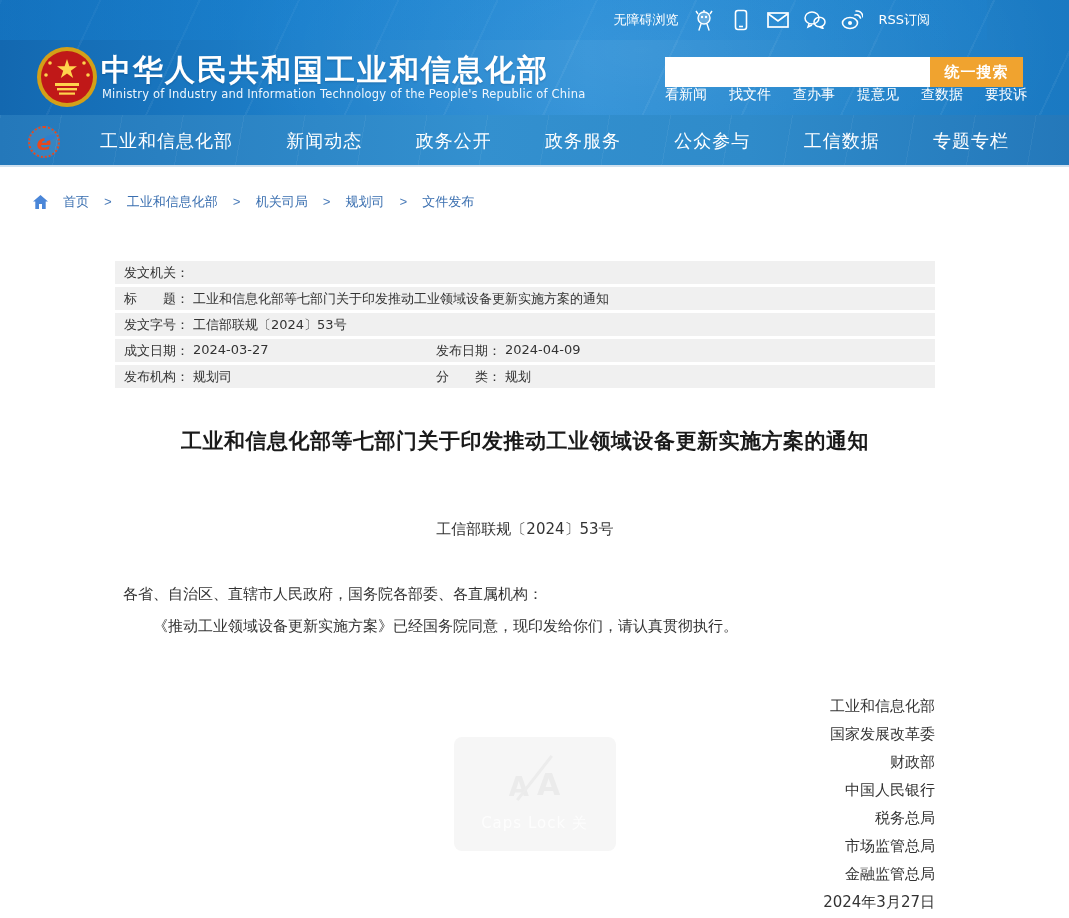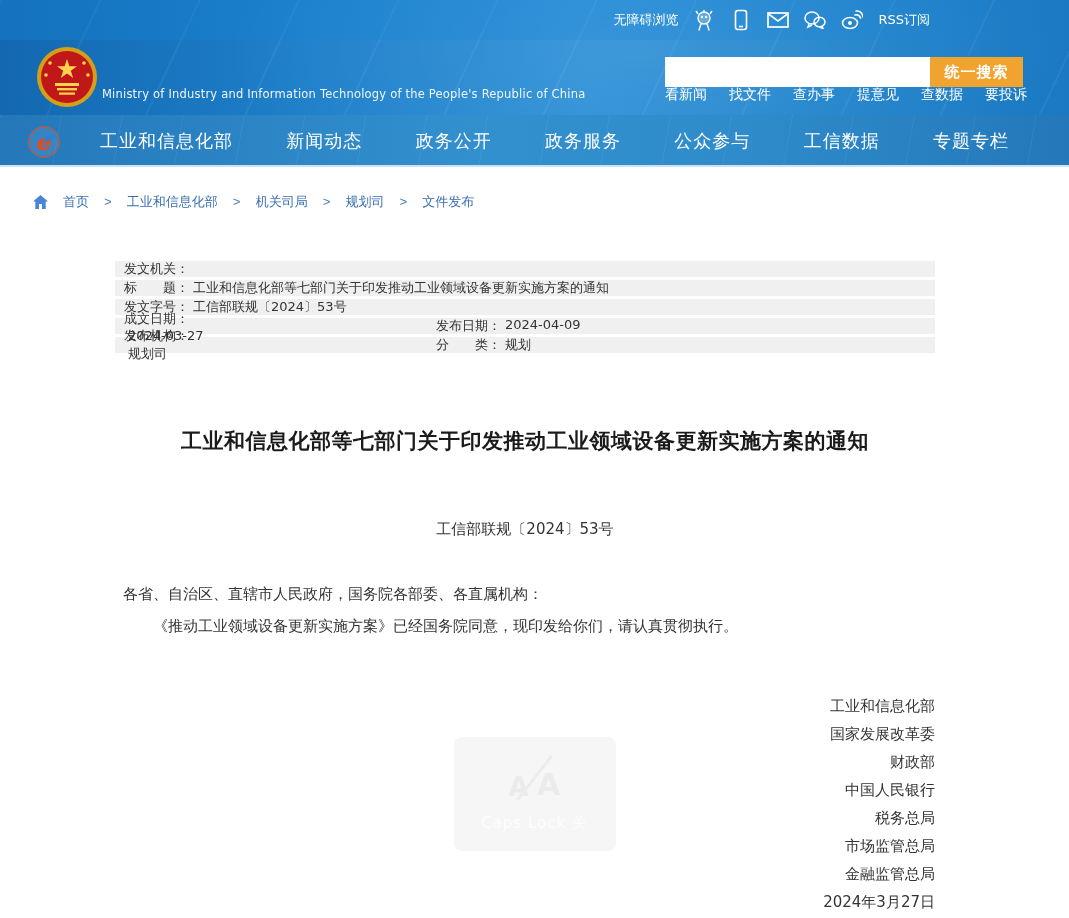--- a/index.html
+++ b/index.html
@@ -83,26 +83,26 @@
     display:flex; align-items:center; gap:15px;
     font-size:13px; color:#3a6fb0;font-family:Liberation Mono, monospace;
   }
   .breadcrumb .crumb { cursor:pointer; }
   .breadcrumb .sep { color:#4b7cb9; }
   .home-ic { width:15px; height:14px; display:block; }
 
   
   .meta { position:absolute; left:115px; top:261px; width:820px; }
   .meta-row {
-    background:#f0f0f0; height:16px; margin-bottom:3px;
+    background:#f0f0f0; height:23px; margin-bottom:3px;
     display:flex; align-items:center; padding-left:9px;
     font-size:13px; color:#333; white-space:nowrap;
   }
   .meta-cell { display:flex; }
-  .meta-cell.first { width:312px;flex-direction:column; }
+  .meta-cell.first { width:312px; }
   .meta-label { color:#333; }
   .meta-value { margin-left:4px; }
 
   
   .doc-title {
     position:absolute; left:115px; top:427px; width:820px;
     text-align:center; font-size:21px; font-weight:bold; color:#1a1a1a;
     letter-spacing:.5px;
   }
   .doc-number {
@@ -187,20 +187,21 @@
       <polygon points="32,14 34.4,21.2 42,21.2 35.8,25.8 38.2,33 32,28.6 25.8,33 28.2,25.8 22,21.2 29.6,21.2" fill="#ffd34d"></polygon>
       <rect x="20" y="38" width="24" height="3" fill="#ffd34d"></rect>
       <rect x="22" y="43" width="20" height="2.4" fill="#ffd34d"></rect>
       <rect x="24" y="47.5" width="16" height="2.2" fill="#ffd34d"></rect>
       <circle cx="15" cy="18" r="1.8" fill="#ffd34d"></circle>
       <circle cx="49" cy="18" r="1.8" fill="#ffd34d"></circle>
       <circle cx="11" cy="30" r="1.8" fill="#ffd34d"></circle>
       <circle cx="53" cy="30" r="1.8" fill="#ffd34d"></circle>
     </svg>
   </div>
+  <div class="brand-title">中华人民共和国工业和信息化部</div>
   <div class="brand-sub">Ministry of Industry and Information Technology of the People's Republic of China</div>
 
   <div class="searchbox">
     <input type="text" value="" style="">
     <button>统一搜索</button>
   </div>
   <div class="quicklinks">
     <span>看新闻</span>
     <span>找文件</span>
     <span>查办事</span>

